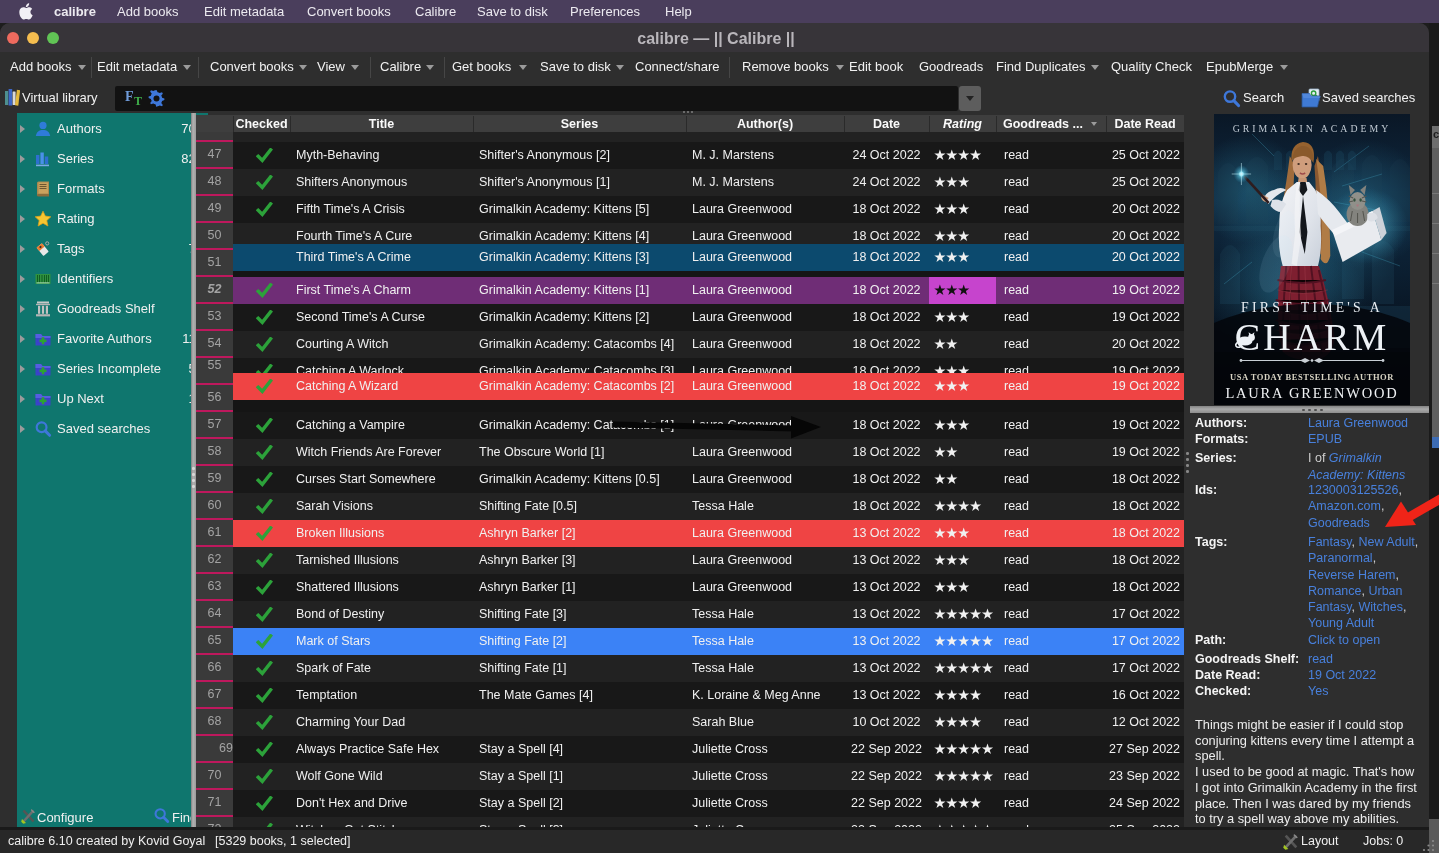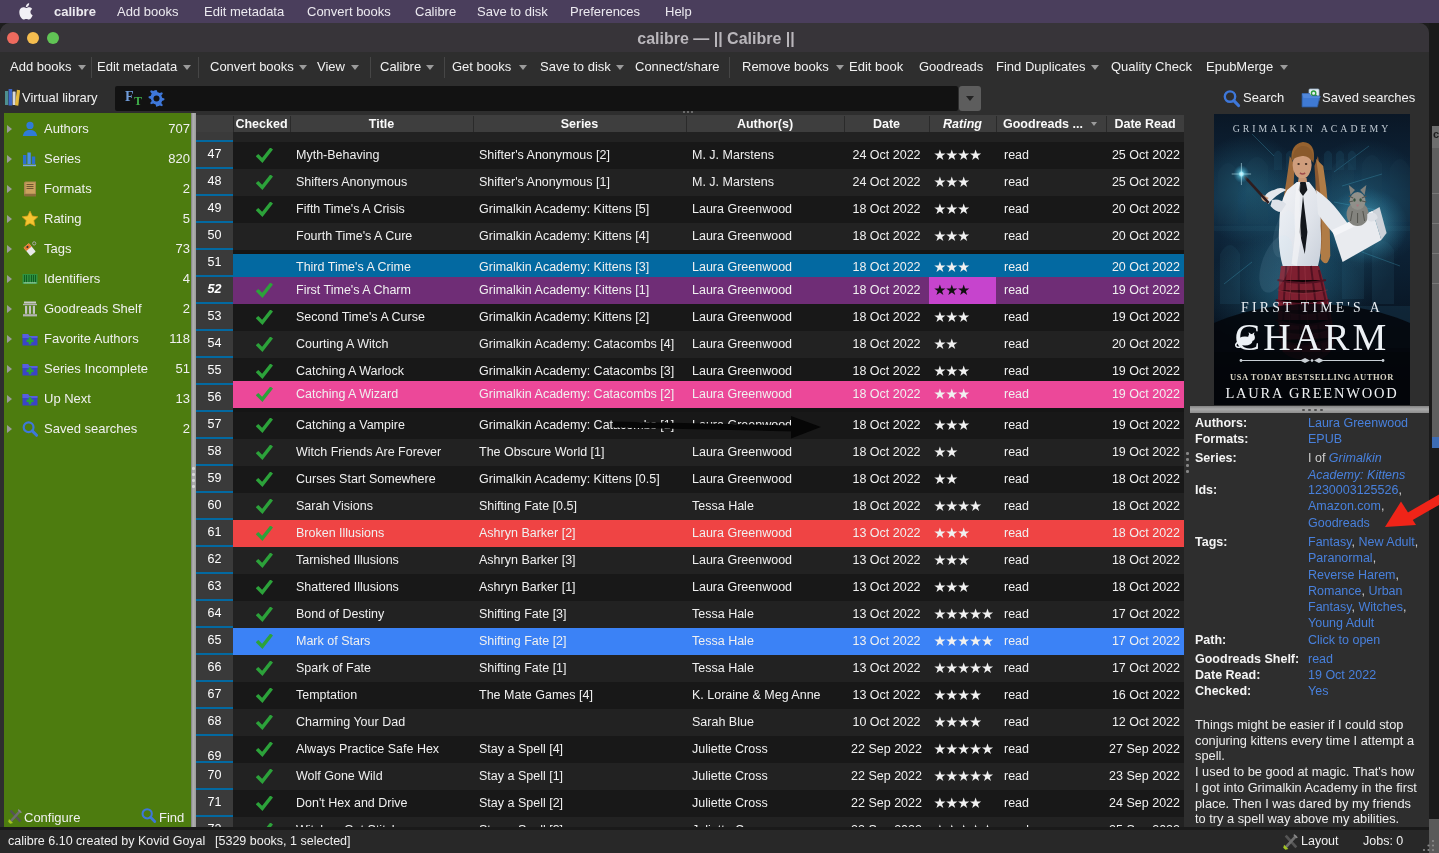--- a/index.html
+++ b/index.html
@@ -13,34 +13,34 @@
 #title{position:absolute;top:7px;left:575px;width:282px;text-align:center;color:#b9b6bb;font-size:16px;font-weight:700;}
 #toolbar{position:absolute;left:0;top:29px;width:1429px;height:32px;background:#2e2e2e;}
 .tb{position:absolute;top:7px;color:#f1f1f1;font-size:13px;font-weight:500;white-space:pre;}
 .tsep{position:absolute;top:5px;width:1px;height:21px;background:#464646;}
 .dna{position:absolute;width:0;height:0;border-left:4px solid transparent;border-right:4px solid transparent;border-top:5px solid #9b9b9b;top:13px;}
 #searchrow{position:absolute;left:0;top:61px;width:1429px;height:29px;background:#2e2e2e;}
 #sfield{position:absolute;left:115px;top:2px;width:843px;height:25px;background:#121212;border-radius:2px;}
 #sdrop{position:absolute;left:959px;top:2px;width:22px;height:25px;background:#5d5d5d;border-radius:3px;}
 #vl{position:absolute;left:22px;top:6px;color:#f1f1f1;font-size:13px;font-weight:500;}
 .srlab{position:absolute;top:6px;color:#f1f1f1;font-size:13px;font-weight:500;}
-#sidebar{position:absolute;left:4px;top:90px;width:191px;height:714.5px;background:#4d7c0f;}
+#sidebar{position:absolute;left:17px;top:90px;width:191px;height:714.5px;background:#0f766e;}
 .cat{position:absolute;left:40px;color:#f0f0f0;font-size:13px;font-weight:500;}
 .cnt{position:absolute;right:5px;color:#f0f0f0;font-size:13px;font-weight:500;text-align:right;}
 .tri{position:absolute;left:3px;width:0;height:0;border-top:4px solid transparent;border-bottom:4px solid transparent;border-left:5px solid #9b9b9b;}
 .sic{position:absolute;left:17px;width:18px;height:18px;}
 #vsplit{position:absolute;left:191px;top:90px;width:5px;height:714.5px;background:linear-gradient(90deg,#7e7e7e,#b2b2b2 40%,#9a9a9a);}
 #statusbar{position:absolute;left:0;top:804px;width:1429px;height:26px;background:#282828;border-top:3.5px solid #1a1a1a;}
 #statusbar div{position:absolute;top:4px;color:#efefef;font-size:12.5px;font-weight:500;}
 
 #tablewrap{position:absolute;left:196px;top:91.5px;width:988px;height:712.5px;background:#151515;overflow:hidden;}
 #thead{position:absolute;left:0;top:0px;width:988px;height:19px;background:#3e3e3e;}
 .th{position:absolute;top:2px;color:#fafafa;font-size:12.5px;font-weight:700;text-align:center;}
 .thsep{position:absolute;top:1px;width:1px;height:17px;background:#2a2a2a;}
-.gut{position:absolute;left:0;width:37px;background:#3a3a3a;border-bottom:2px solid #0369a1;color:#ffffff;font-size:12.5px;font-weight:500;text-align:center;}
+.gut{position:absolute;left:0;width:37px;background:#3a3a3a;border-bottom:2px solid #be185d;color:#a3a3a3;font-size:12.5px;font-weight:500;text-align:center;}
 .row{position:absolute;left:37px;width:1121px;height:27px;overflow:hidden;}
 .c{position:absolute;top:6px;font-size:12.5px;color:#f0f0f0;white-space:pre;overflow:hidden;}
 
 #tsplit{position:absolute;left:1184px;top:90px;width:6px;height:714.5px;background:#2e2e2e;}
 #rpanel{position:absolute;left:1190px;top:90px;width:239px;height:714.5px;background:#2e2e2e;}
 #hsplit{position:absolute;left:0;top:293px;width:239px;height:7px;background:linear-gradient(180deg,#848484,#aaaaaa 45%,#8e8e8e);}
 .ml{position:absolute;left:5px;color:#f4f4f4;font-size:12.5px;font-weight:700;white-space:pre;}
 .mv{position:absolute;left:118px;color:#4880dc;font-size:12.5px;white-space:pre;}
 .mv i{font-style:italic;}
 .mv s{color:#cfcfcf;text-decoration:none;}
@@ -345,21 +345,21 @@
 <div class="c" style="left:611px;width:85px;text-align:center">18 Oct 2022</div>
 <svg class="abs" style="left:701px;top:7px" width="36" height="13" viewBox="0 0 36 13">
           <polygon points="5.90,0.40 7.25,4.44 11.51,4.48 8.09,7.01 9.37,11.07 5.90,8.60 2.43,11.07 3.71,7.01 0.29,4.48 4.55,4.44" fill="#f0f0f0" transform="translate(0.0,0)"></polygon>
           <polygon points="5.90,0.40 7.25,4.44 11.51,4.48 8.09,7.01 9.37,11.07 5.90,8.60 2.43,11.07 3.71,7.01 0.29,4.48 4.55,4.44" fill="#f0f0f0" transform="translate(11.9,0)"></polygon>
           <polygon points="5.90,0.40 7.25,4.44 11.51,4.48 8.09,7.01 9.37,11.07 5.90,8.60 2.43,11.07 3.71,7.01 0.29,4.48 4.55,4.44" fill="#f0f0f0" transform="translate(23.8,0)"></polygon>
         </svg>
         <div class="c" style="left:771px">read</div>
 <div class="c" style="left:875px;width:72px;text-align:right">20 Oct 2022</div>
 </div>
 <div class="gut" style="top:135px;height:27px;padding-top:5px;">51</div>
-<div class="row" style="top:139px;height:27px;background:#0369a1">
+<div class="row" style="top:129px;height:27px;background:#0c4a6e">
 <div class="c" style="left:63px;width:180px">Third Time's A Crime</div>
 <div class="c" style="left:246px;width:210px">Grimalkin Academy: Kittens [3]</div>
 <div class="c" style="left:459px;width:155px">Laura Greenwood</div>
 <div class="c" style="left:611px;width:85px;text-align:center">18 Oct 2022</div>
 <svg class="abs" style="left:701px;top:7px" width="36" height="13" viewBox="0 0 36 13">
           <polygon points="5.90,0.40 7.25,4.44 11.51,4.48 8.09,7.01 9.37,11.07 5.90,8.60 2.43,11.07 3.71,7.01 0.29,4.48 4.55,4.44" fill="#f0f0f0" transform="translate(0.0,0)"></polygon>
           <polygon points="5.90,0.40 7.25,4.44 11.51,4.48 8.09,7.01 9.37,11.07 5.90,8.60 2.43,11.07 3.71,7.01 0.29,4.48 4.55,4.44" fill="#f0f0f0" transform="translate(11.9,0)"></polygon>
           <polygon points="5.90,0.40 7.25,4.44 11.51,4.48 8.09,7.01 9.37,11.07 5.90,8.60 2.43,11.07 3.71,7.01 0.29,4.48 4.55,4.44" fill="#f0f0f0" transform="translate(23.8,0)"></polygon>
         </svg>
         <div class="c" style="left:771px">read</div>
@@ -409,39 +409,39 @@
 <div class="c" style="left:246px;width:210px">Grimalkin Academy: Catacombs [4]</div>
 <div class="c" style="left:459px;width:155px">Laura Greenwood</div>
 <div class="c" style="left:611px;width:85px;text-align:center">18 Oct 2022</div>
 <svg class="abs" style="left:701px;top:7px" width="24" height="13" viewBox="0 0 24 13">
           <polygon points="5.90,0.40 7.25,4.44 11.51,4.48 8.09,7.01 9.37,11.07 5.90,8.60 2.43,11.07 3.71,7.01 0.29,4.48 4.55,4.44" fill="#f0f0f0" transform="translate(0.0,0)"></polygon>
           <polygon points="5.90,0.40 7.25,4.44 11.51,4.48 8.09,7.01 9.37,11.07 5.90,8.60 2.43,11.07 3.71,7.01 0.29,4.48 4.55,4.44" fill="#f0f0f0" transform="translate(11.9,0)"></polygon>
         </svg>
         <div class="c" style="left:771px">read</div>
 <div class="c" style="left:875px;width:72px;text-align:right">20 Oct 2022</div>
 </div>
-<div class="gut" style="top:243px;height:27px;padding-top:5px;">55</div>
+<div class="gut" style="top:243px;height:27px;">55</div>
 <div class="row" style="top:243px;height:27px;background:#181818">
 <svg class="abs" style="left:23px;top:6px" width="17" height="15" viewBox="0 0 17 15">
           <path d="M2.2 8.3 L6.3 12.4 L14.6 1.8" fill="none" stroke="#2ca23a" stroke-width="3.4" stroke-linecap="square"></path>
         </svg>
         <div class="c" style="left:63px;width:180px">Catching A Warlock</div>
 <div class="c" style="left:246px;width:210px">Grimalkin Academy: Catacombs [3]</div>
 <div class="c" style="left:459px;width:155px">Laura Greenwood</div>
 <div class="c" style="left:611px;width:85px;text-align:center">18 Oct 2022</div>
 <svg class="abs" style="left:701px;top:7px" width="36" height="13" viewBox="0 0 36 13">
           <polygon points="5.90,0.40 7.25,4.44 11.51,4.48 8.09,7.01 9.37,11.07 5.90,8.60 2.43,11.07 3.71,7.01 0.29,4.48 4.55,4.44" fill="#f0f0f0" transform="translate(0.0,0)"></polygon>
           <polygon points="5.90,0.40 7.25,4.44 11.51,4.48 8.09,7.01 9.37,11.07 5.90,8.60 2.43,11.07 3.71,7.01 0.29,4.48 4.55,4.44" fill="#f0f0f0" transform="translate(11.9,0)"></polygon>
           <polygon points="5.90,0.40 7.25,4.44 11.51,4.48 8.09,7.01 9.37,11.07 5.90,8.60 2.43,11.07 3.71,7.01 0.29,4.48 4.55,4.44" fill="#f0f0f0" transform="translate(23.8,0)"></polygon>
         </svg>
         <div class="c" style="left:771px">read</div>
 <div class="c" style="left:875px;width:72px;text-align:right">19 Oct 2022</div>
 </div>
 <div class="gut" style="top:270px;height:27px;padding-top:5px;">56</div>
-<div class="row" style="top:266px;height:27px;background:#ec4899">
+<div class="row" style="top:258px;height:27px;background:#ef4444">
 <svg class="abs" style="left:23px;top:6px" width="17" height="15" viewBox="0 0 17 15">
           <path d="M2.2 8.3 L6.3 12.4 L14.6 1.8" fill="none" stroke="#2ca23a" stroke-width="3.4" stroke-linecap="square"></path>
         </svg>
         <div class="c" style="left:63px;width:180px">Catching A Wizard</div>
 <div class="c" style="left:246px;width:210px">Grimalkin Academy: Catacombs [2]</div>
 <div class="c" style="left:459px;width:155px">Laura Greenwood</div>
 <div class="c" style="left:611px;width:85px;text-align:center">18 Oct 2022</div>
 <svg class="abs" style="left:701px;top:7px" width="36" height="13" viewBox="0 0 36 13">
           <polygon points="5.90,0.40 7.25,4.44 11.51,4.48 8.09,7.01 9.37,11.07 5.90,8.60 2.43,11.07 3.71,7.01 0.29,4.48 4.55,4.44" fill="#f0f0f0" transform="translate(0.0,0)"></polygon>
           <polygon points="5.90,0.40 7.25,4.44 11.51,4.48 8.09,7.01 9.37,11.07 5.90,8.60 2.43,11.07 3.71,7.01 0.29,4.48 4.55,4.44" fill="#f0f0f0" transform="translate(11.9,0)"></polygon>
@@ -653,21 +653,21 @@
 <div class="c" style="left:611px;width:85px;text-align:center">10 Oct 2022</div>
 <svg class="abs" style="left:701px;top:7px" width="48" height="13" viewBox="0 0 48 13">
           <polygon points="5.90,0.40 7.25,4.44 11.51,4.48 8.09,7.01 9.37,11.07 5.90,8.60 2.43,11.07 3.71,7.01 0.29,4.48 4.55,4.44" fill="#f0f0f0" transform="translate(0.0,0)"></polygon>
           <polygon points="5.90,0.40 7.25,4.44 11.51,4.48 8.09,7.01 9.37,11.07 5.90,8.60 2.43,11.07 3.71,7.01 0.29,4.48 4.55,4.44" fill="#f0f0f0" transform="translate(11.9,0)"></polygon>
           <polygon points="5.90,0.40 7.25,4.44 11.51,4.48 8.09,7.01 9.37,11.07 5.90,8.60 2.43,11.07 3.71,7.01 0.29,4.48 4.55,4.44" fill="#f0f0f0" transform="translate(23.8,0)"></polygon>
           <polygon points="5.90,0.40 7.25,4.44 11.51,4.48 8.09,7.01 9.37,11.07 5.90,8.60 2.43,11.07 3.71,7.01 0.29,4.48 4.55,4.44" fill="#f0f0f0" transform="translate(35.7,0)"></polygon>
         </svg>
         <div class="c" style="left:771px">read</div>
 <div class="c" style="left:875px;width:72px;text-align:right">12 Oct 2022</div>
 </div>
-<div class="gut" style="top:621px;height:27px;padding-top:13px;">69</div>
+<div class="gut" style="top:621px;height:27px;padding-top:5px;text-align:right;">69</div>
 <div class="row" style="top:621px;height:27px;background:#181818">
 <svg class="abs" style="left:23px;top:6px" width="17" height="15" viewBox="0 0 17 15">
           <path d="M2.2 8.3 L6.3 12.4 L14.6 1.8" fill="none" stroke="#2ca23a" stroke-width="3.4" stroke-linecap="square"></path>
         </svg>
         <div class="c" style="left:63px;width:180px">Always Practice Safe Hex</div>
 <div class="c" style="left:246px;width:210px">Stay a Spell [4]</div>
 <div class="c" style="left:459px;width:155px">Juliette Cross</div>
 <div class="c" style="left:611px;width:85px;text-align:center">22 Sep 2022</div>
 <svg class="abs" style="left:701px;top:7px" width="60" height="13" viewBox="0 0 60 13">
           <polygon points="5.90,0.40 7.25,4.44 11.51,4.48 8.09,7.01 9.37,11.07 5.90,8.60 2.43,11.07 3.71,7.01 0.29,4.48 4.55,4.44" fill="#f0f0f0" transform="translate(0.0,0)"></polygon>

